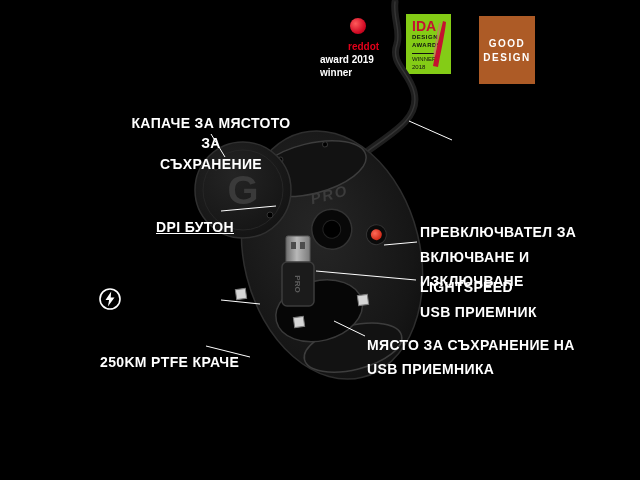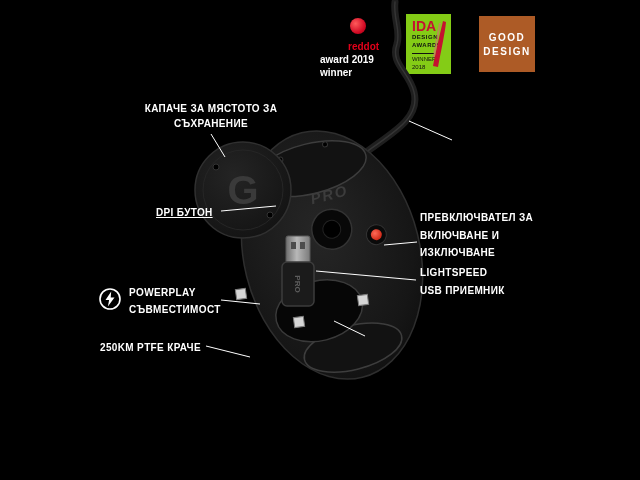--- a/index.html
+++ b/index.html
@@ -5,22 +5,22 @@
   * { margin:0; padding:0; box-sizing:border-box; }
   html,body { background:#000; }
   .stage {
     position:relative; width:640px; height:480px; background:#000;
     overflow:hidden; font-family:"Liberation Sans", sans-serif;
   }
   .abs { position:absolute; }
 
   
   .callout {
-    position:absolute; color:#fff; font-weight:bold; font-size:10px;
-    letter-spacing:.35px; line-height:1.75; white-space:pre-line;
+    position:absolute; color:#fff; font-weight:bold; font-size:14px;
+    letter-spacing:.35px; line-height:1.75; white-space:pre-line;margin-top:11px;
   }
   .c-cover      { left:128px; top:102px; width:166px; text-align:center; line-height:1.45; }
   .c-cable      { left:457px; top:126px; line-height:1.7; }
   .c-dpi        { left:156px; top:204px;text-decoration:underline; }
   .c-switch     { left:420px; top:209px; }
   .c-lightspeed { left:420px; top:264px; }
   .c-powerplay  { left:129px; top:284px; line-height:1.7; }
   .c-storage    { left:367px; top:323px; line-height:1.7; }
   .c-feet       { left:100px; top:339px; }
 
@@ -38,21 +38,21 @@
     left:406px; top:14px; width:45px; height:60px; background:#84cc16;
     padding:5px 6px; color:#111; overflow:hidden;
   }
   .ida-acronym { color:#c41230; font-weight:bold; font-size:14px; line-height:1; }
   .ida-small { font-size:6px; font-weight:bold; letter-spacing:.5px; line-height:1.35; }
   .ida-rule { width:22px; border-top:1px solid #111; margin:4px 0 2px; }
   .ida-tiny { font-size:6px; line-height:1.25; }
   .ida-brush { position:absolute; right:4px; top:5px; }
 
   .gd {
-    left:479px; top:16px; width:56px; height:56px; background:#ad5b26;
+    left:479px; top:16px; width:56px; height:68px; background:#ad5b26;
     color:#fff; font-weight:bold; font-size:10px; letter-spacing:1.5px;
     display:flex; flex-direction:column; align-items:center; justify-content:center;
     gap:3px; text-align:center;
   }
 
   .art, .lines { position:absolute; left:0; top:0; pointer-events:none; }
 </style>
 </head>
 <body>
 
@@ -163,18 +163,18 @@
 ИЗКЛЮЧВАНЕ</div>
   <div class="callout c-lightspeed">LIGHTSPEED
 USB ПРИЕМНИК</div>
 
   <div class="abs pp-icon">
     <svg width="24" height="24" viewBox="0 0 24 24">
       <circle cx="12" cy="12" r="10" fill="none" stroke="#fff" stroke-width="1.6"></circle>
       <path d="M13.2 4.5 L7.5 13 h3.6 L9.9 19.5 L16.5 10.5 h-3.8 Z" fill="#fff"></path>
     </svg>
   </div>
-  <div class="callout c-powerplay">POWERPLAY
-СЪВМЕСТИМОСТ</div>
 
+  <div class="callout c-storage">МЯСТО ЗА СЪХРАНЕНИЕ НА
+USB ПРИЕМНИКА</div>
   <div class="callout c-feet">250KM PTFE КРАЧЕ</div>
 
 </div>
 
 </body></html>

